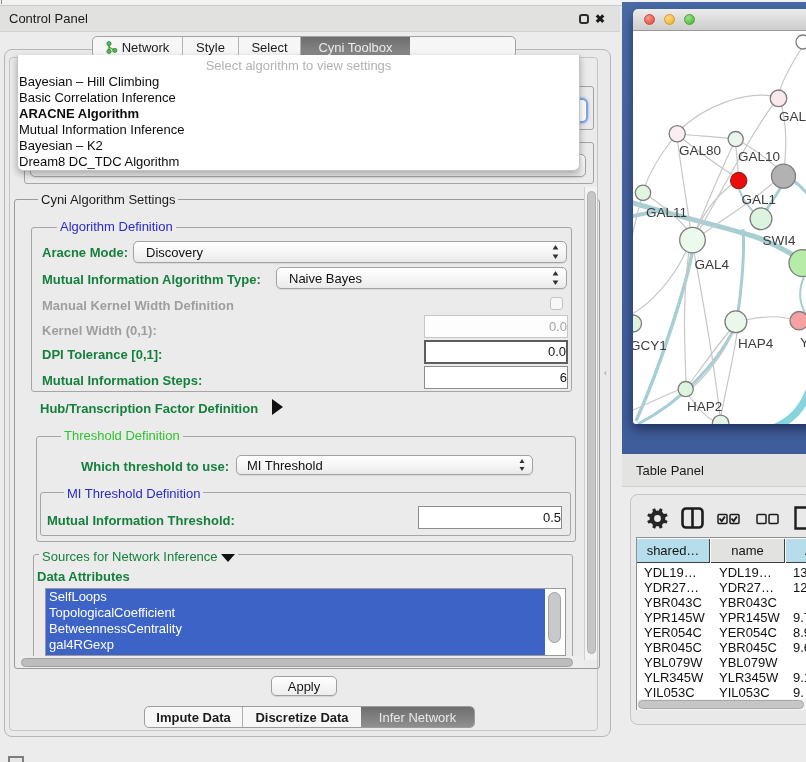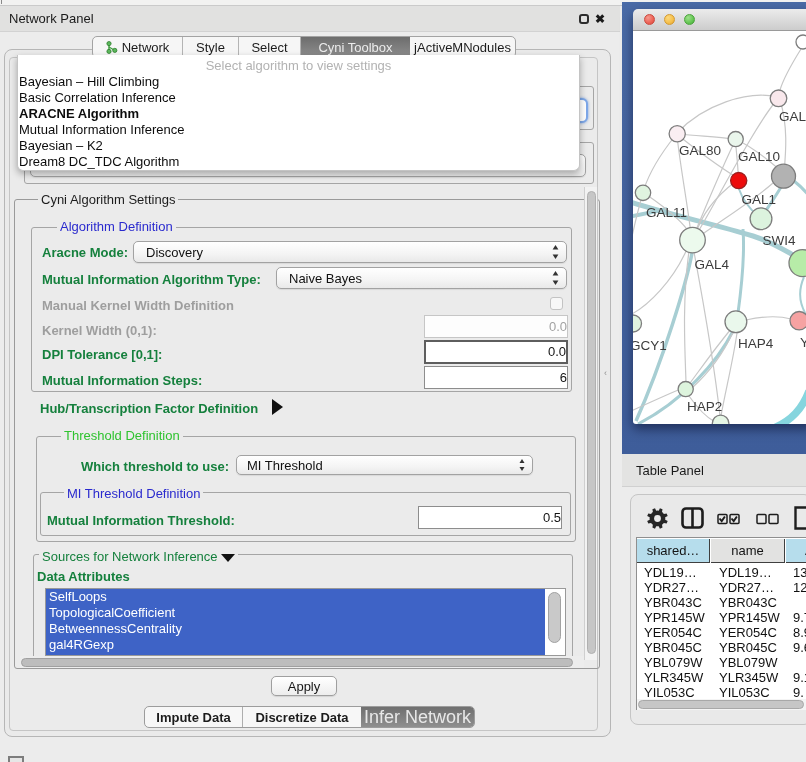--- a/index.html
+++ b/index.html
@@ -18,42 +18,41 @@
 svg { position:absolute; display:block; }
 </style>
 </head>
 <body>
 <div class="app">
 
   <div class="abs" style="left:0;top:0;width:806px;height:6px;background:#f2f2f1;border-bottom:1px solid #cacaca;"></div>
   <div class="abs" style="left:1px;top:0;width:1px;height:4px;background:#8a8a8a;"></div>
 
   <div class="abs" style="left:0;top:6px;width:620px;height:26px;background:#e1e1e0;border-bottom:1px solid #d2d2d2;"></div>
-  <div class="abs" style="left:9px;top:6px;height:26px;line-height:26px;font-size:13px;color:#1a1a1a;">Network Panel</div>
+  <div class="abs" style="left:9px;top:6px;height:26px;line-height:26px;font-size:13px;color:#1a1a1a;">Control Panel</div>
   <div class="abs" style="left:579px;top:14px;width:10px;height:10px;border:2px solid #2c2c2c;border-radius:3px;"></div>
   <div class="abs" style="left:595px;top:6px;height:26px;line-height:27px;font-size:12px;font-weight:bold;color:#1a1a1a;">✖</div>
 
   <div class="abs" style="left:4px;top:49px;width:607px;height:688px;background:#eaeaea;border:1px solid #b6b6b6;border-radius:8px;"></div>
 
   <div class="abs" style="left:9px;top:57px;width:589px;height:674px;background:#ebebeb;border:1px solid #c5c5c5;border-radius:4px;"></div>
 
   <div class="abs" style="left:92px;top:36px;width:424px;height:22px;background:#f6f6f6;border:1px solid #a3a3a3;border-radius:5px;overflow:hidden;display:flex;">
     <div style="width:90px;height:100%;border-right:1px solid #b4b4b4;font-size:13px;color:#1c1c1c;display:flex;align-items:center;justify-content:center;">
       <svg width="12" height="13" viewBox="0 0 12 13" style="position:static;margin-right:4px;">
         <line x1="3" y1="3" x2="3" y2="10" stroke="#3e9e3e" stroke-width="1.4"></line>
         <line x1="3" y1="6" x2="8" y2="9" stroke="#3e9e3e" stroke-width="1.2"></line>
         <circle cx="3" cy="2.6" r="2.1" fill="#5cb85c" stroke="#2f7d2f" stroke-width="0.8"></circle>
         <circle cx="3" cy="10.4" r="2.1" fill="#5cb85c" stroke="#2f7d2f" stroke-width="0.8"></circle>
         <circle cx="8.8" cy="9.4" r="2.1" fill="#5cb85c" stroke="#2f7d2f" stroke-width="0.8"></circle>
       </svg>
       Network</div>
     <div style="width:56px;height:100%;border-right:1px solid #b4b4b4;font-size:13px;color:#1c1c1c;display:flex;align-items:center;justify-content:center;">Style</div>
     <div style="width:62px;height:100%;border-right:1px solid #b4b4b4;font-size:13px;color:#1c1c1c;display:flex;align-items:center;justify-content:center;">Select</div>
     <div style="width:109px;height:100%;background:linear-gradient(180deg,#6d6d6d,#8e8e8e);font-size:13px;color:#ececec;display:flex;align-items:center;justify-content:center;">Cyni Toolbox</div>
-    <div style="flex:1;height:100%;font-size:13px;color:#1c1c1c;display:flex;align-items:center;justify-content:center;">jActiveMNodules</div>
   </div>
 
   <div class="grp" style="left:24px;top:86px;width:570px;height:44px;"></div>
   <div class="abs" style="left:30px;top:98px;width:558px;height:25px;border:2px solid #7da7e8;border-radius:6px;background:#fff;box-shadow:0 0 3px rgba(90,140,220,0.8);"></div>
   <div class="grp" style="left:24px;top:142px;width:570px;height:42px;"></div>
   <div class="combo" style="left:30px;top:154px;width:556px;height:23px;"></div>
 
   <div class="grp" style="left:14px;top:199px;width:586px;height:470px;border-color:#9a9a9a;"></div>
   <div class="grpt" style="left:20px;top:193px;color:#1c1c1c;">Cyni Algorithm Settings</div>
 
@@ -123,21 +122,21 @@
   <div class="abs" style="left:548px;top:592px;width:13px;height:51px;background:#c9c9c9;border:1px solid #a2a2a2;border-radius:7px;"></div>
 
   <div class="abs" style="left:20px;top:656px;width:564px;height:12px;background:#ededed;"></div>
   <div class="abs" style="left:21px;top:658px;width:552px;height:9px;background:#bdbdbd;border:1px solid #a0a0a0;border-radius:5px;"></div>
 
   <div class="abs" style="left:271px;top:676px;width:66px;height:20px;border:1px solid #9f9f9f;border-radius:5px;background:linear-gradient(180deg,#ffffff,#ededed);font-size:13px;color:#161616;text-align:center;line-height:20px;box-shadow:0 1px 1px rgba(0,0,0,0.1);">Apply</div>
 
   <div class="abs" style="left:144px;top:706px;width:331px;height:22px;background:#f7f7f7;border:1px solid #9c9c9c;border-radius:5px;overflow:hidden;display:flex;">
     <div style="width:98px;height:100%;border-right:1px solid #aeaeae;font-size:13px;font-weight:bold;color:#1c1c1c;display:flex;align-items:center;justify-content:center;">Impute Data</div>
     <div style="width:118px;height:100%;font-size:13px;font-weight:bold;color:#1c1c1c;display:flex;align-items:center;justify-content:center;">Discretize Data</div>
-    <div style="flex:1;height:100%;background:linear-gradient(180deg,#6f6f6f,#8f8f8f);font-size:18px;color:#e8e8e8;display:flex;align-items:center;justify-content:center;">Infer Network</div>
+    <div style="flex:1;height:100%;background:linear-gradient(180deg,#6f6f6f,#8f8f8f);font-size:13px;color:#e8e8e8;display:flex;align-items:center;justify-content:center;">Infer Network</div>
   </div>
 
   <div class="abs" style="left:17px;top:55px;width:563px;height:116px;background:#fff;border:1px solid #c4c4c4;border-top:none;border-radius:0 0 6px 6px;box-shadow:0 3px 7px rgba(0,0,0,0.3);z-index:30;"></div>
   <div class="abs" style="left:17px;top:58px;width:563px;height:15px;font-size:13px;color:#b2b2b2;text-align:center;z-index:31;">Select algorithm to view settings</div>
   <div class="abs" style="left:19px;top:74px;width:556px;font-size:13px;line-height:16px;color:#0c0c0c;z-index:31;">Bayesian – Hill Climbing<br>Basic Correlation Inference<br><b>ARACNE Algorithm</b><br>Mutual Information Inference<br>Bayesian – K2<br>Dream8 DC_TDC Algorithm</div>
 
   <div class="abs" style="left:8px;top:756px;width:16px;height:12px;border:2px solid #7d7d7d;background:#e6e6e6;"></div>
 
   <div class="abs" style="left:604px;top:369px;width:6px;height:8px;color:#8f8f8f;font-size:9px;line-height:8px;">‹</div>
 

